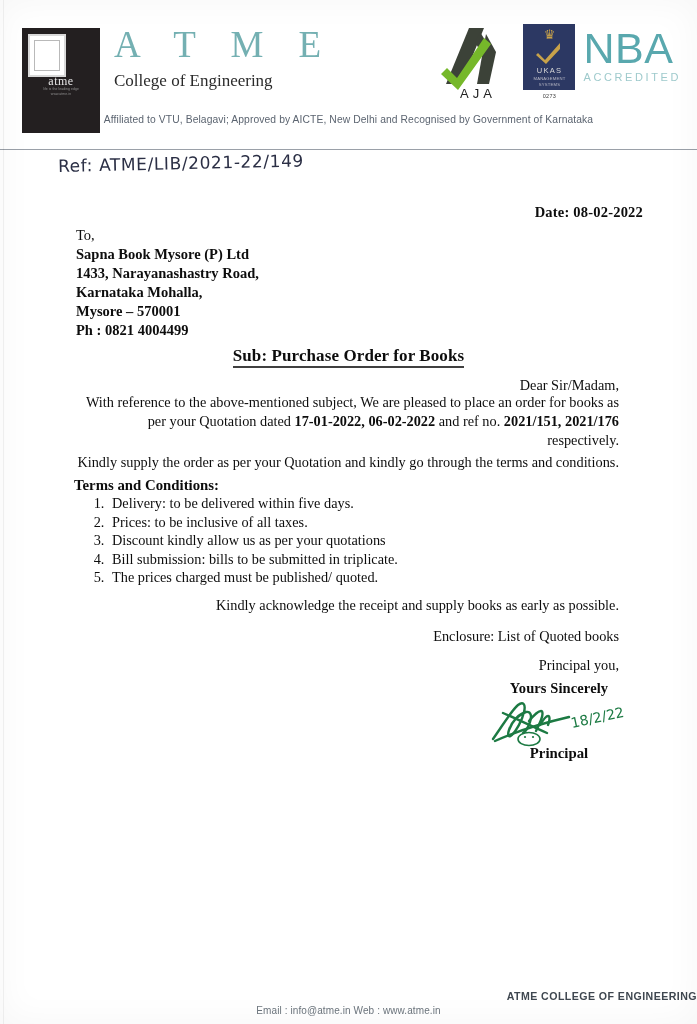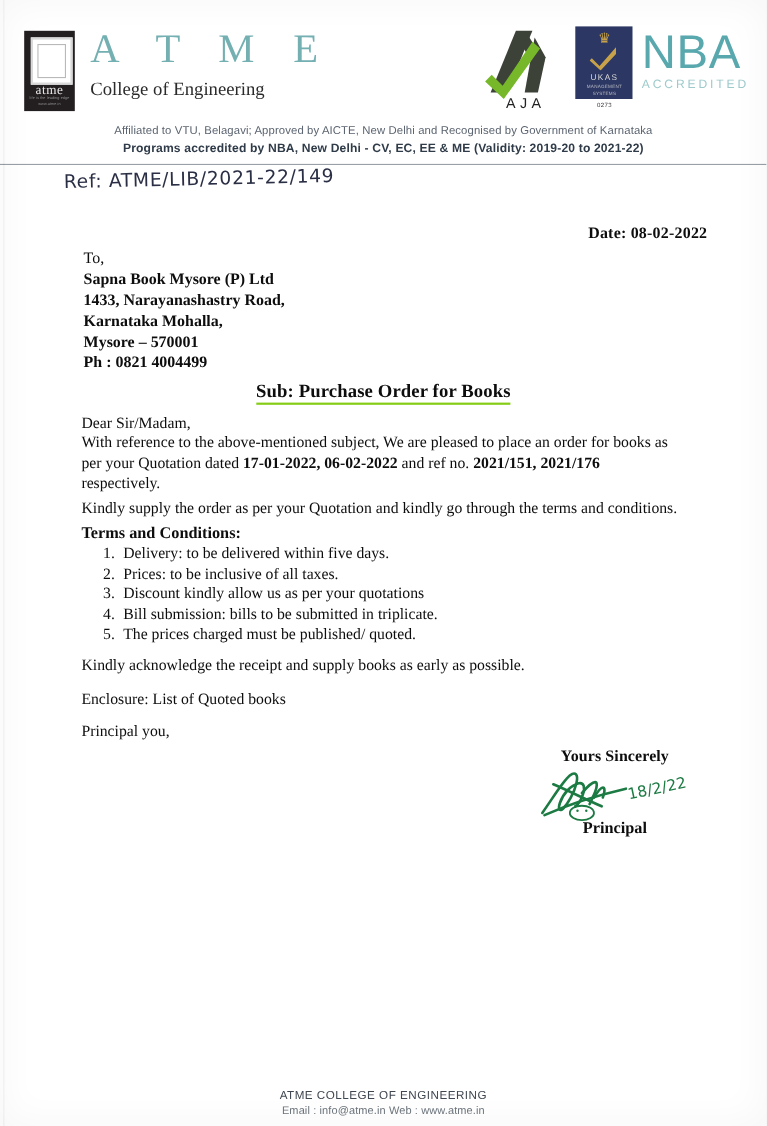--- a/index.html
+++ b/index.html
@@ -49,21 +49,21 @@
   .brand-left {
     position: absolute;
     left: 0; top: 0;
     display: flex;
     align-items: flex-start;
   }
   .atme-logo-box {
     width: 46px;
     height: 73px;
     background: #231f20;
-    padding: 0;
+    padding: 16px;
     position: relative;
     flex: none;
     margin-top: 2px;
   }
   .atme-logo-frame {
     position: absolute;
     left: 6px; top: 6px;
     width: 34px;
     height: 39px;
     border: 2px solid #d9d9d9;
@@ -271,31 +271,31 @@
   .subject {
     position: absolute;
     left: 0; right: 0;
     top: 196px;
     text-align: center;
     font-weight: bold;
     font-size: 17px;
     letter-spacing: 0.1px;
   }
   .subject span {
-    border-bottom: 2px solid #84cc16;
+    border-bottom: 2px solid #404040;
     padding-bottom: 1px;
   }
 
   .para {
     position: absolute;
     left: 74px;
     width: 545px;
     font-size: 14.3px;
     line-height: 19px;
-    text-align: left;
+    text-align: right;
   }
   .p-greet { top: 226px; }
   .p-body  { top: 243px; }
   .p-supply{ top: 303px; }
   .p-ack   { top: 446px; }
   .p-encl  { top: 477px; }
   .p-thank { top: 506px; }
   .b { font-weight: bold; }
 
   .terms-head {
@@ -359,24 +359,25 @@
 
   
   .footer {
     position: absolute;
     left: 0; right: 0;
     bottom: 8px;
     text-align: center;
     font-family: "Liberation Sans", sans-serif;
   }
   .f-name {
-    font-weight: normal;
+    font-weight: bold;
     font-size: 10.6px;
     color: #3f4750;
     letter-spacing: 0.45px;
+    text-align: right;
   }
   .f-addr {
     font-size: 10px;
     color: #6c757d;
     letter-spacing: 0.1px;
     margin-top: 4px;
   }
   .f-contact {
     font-size: 10px;
     color: #6c757d;
@@ -439,21 +440,20 @@
         <div class="nba">
           <div class="nba-main">NBA</div>
           <div class="nba-sub">ACCREDITED</div>
         </div>
 
       </div>
     </div>
 
     <div class="affil">
       <div>Affiliated to VTU, Belagavi; Approved by AICTE, New Delhi and Recognised by Government of Karnataka</div>
-      <div class="affil-2">Programs accredited by NBA, New Delhi - CV, EC, EE &amp; ME (Validity: 2019-20 to 2021-22)</div>
     </div>
 
     <div class="head-rule"></div>
   </div>
 
   <div class="body-area">
 
     <div class="ref-hand">Ref: ATME/LIB/2021-22/149</div>
 
     <div class="date-line">Date: 08-02-2022</div>

